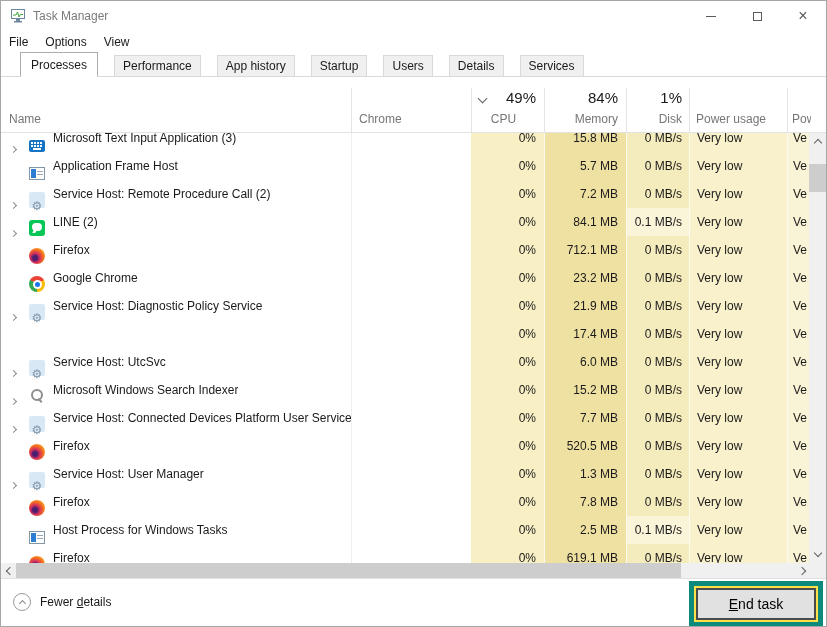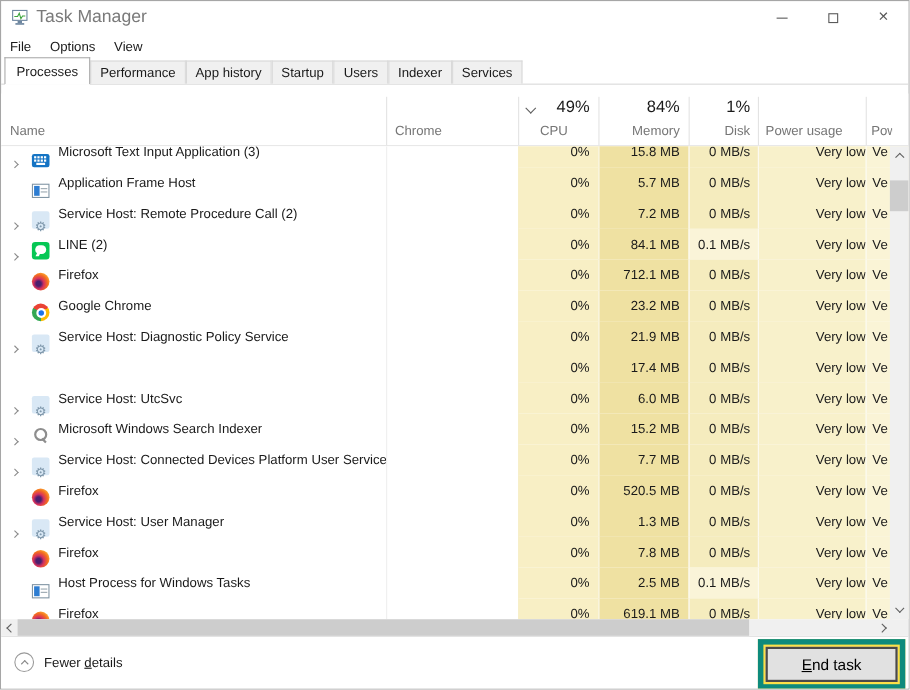--- a/index.html
+++ b/index.html
@@ -2,34 +2,34 @@
 <html style="--cpu-cell: #F8EFC5; --memory-cell: #EFE1A2; --disk-cell: #F5ECBE; --disk-cell-light: #FAF4D8; --power-cell: #F8F1CB; --trend-cell: #FAF4D6; --highlight-border: #0E8A7C;"><head>
 <meta charset="utf-8">
 <style>
   html,body{margin:0;padding:0;background:#fff;}
   *{box-sizing:border-box;font-family:"Liberation Sans",sans-serif;}
   .win{position:relative;width:827px;height:627px;background:#fff;border:1px solid #A6A6A6;overflow:hidden;}
 
   
   .titlebar{position:absolute;top:0;left:0;right:0;height:30px;display:flex;align-items:center;}
   .app-icon{margin-left:8px;width:18px;height:16px;flex:0 0 auto;}
-  .title-text{margin-left:6px;font-size:16px;color:#7A7A7A;text-align:center;}
+  .title-text{margin-left:6px;font-size:12px;color:#7A7A7A;text-align:center;}
   .controls{position:absolute;right:0;top:0;height:30px;display:flex;}
   .ctrl{width:46px;height:30px;display:flex;align-items:center;justify-content:center;color:#5A5A5A;}
   .glyph-min{width:10px;height:1px;background:#5A5A5A;}
   .glyph-max{width:9px;height:9px;border:1px solid #5A5A5A;}
   .glyph-close{font-size:16px;line-height:16px;color:#5A5A5A;}
 
   
   .menubar{position:absolute;top:30px;left:0;right:0;height:22px;display:flex;align-items:center;gap:17px;padding-left:8px;}
   .menu-item{font-size:12px;color:#1A1A1A;}
 
   
   .tabstrip{position:absolute;top:53px;left:0;right:0;height:23px;display:flex;align-items:flex-end;padding-left:3px;border-bottom:1px solid #D9D9D9;}
-  .tab{font-size:12px;color:#1A1A1A;background:#F0F0F0;border:1px solid #D9D9D9;border-bottom:none;padding:3px 8px 3px 8px;margin-right:0px;position:relative;}
+  .tab{font-size:12px;color:#1A1A1A;background:#F0F0F0;border:1px solid #D9D9D9;border-bottom:none;padding:3px 8px 3px 8px;margin-right:0px;position:relative;margin-left:16px;}
   .tab.active{background:#fff;border:1px solid #ACACAC;border-bottom:1px solid #fff;padding:5px 10px 4px 10px;margin-bottom:-1px;z-index:2;}
 
   
   .thead{position:absolute;top:84px;left:0;right:0;height:48px;background:#fff;border-bottom:1px solid #E3E3E3;}
   .hsep{position:absolute;top:3px;bottom:0;width:1px;background:#E3E3E3;}
   .col-label{position:absolute;bottom:6px;font-size:12px;color:#767676;}
   .col-pct{position:absolute;top:4px;font-size:15px;color:#1A1A1A;text-align:right;}
   .sort-chevron{position:absolute;left:478px;top:10px;width:7px;height:7px;border-right:1px solid #5E5E5E;border-bottom:1px solid #5E5E5E;transform:rotate(45deg);}
 
   
@@ -41,21 +41,21 @@
   .name-cell{width:350px;display:flex;align-items:flex-end;padding-left:6px;}
   .expand-box{width:22px;flex:0 0 auto;display:flex;align-items:center;justify-content:flex-start;}
   .expand{width:5px;height:5px;border-top:1px solid #8A8A8A;border-right:1px solid #8A8A8A;transform:rotate(45deg);margin-left:4px;}
   .picon{width:16px;height:16px;flex:0 0 auto;margin-right:8px;position:relative;display:inline-block;}
   .pname{white-space:nowrap;overflow:hidden;}
   .status-cell{width:120px;}
   .cpu-cell{width:73px;background:var(--cpu-cell);text-align:right;padding-right:8px;}
   .mem-cell{width:82px;background:var(--memory-cell);text-align:right;padding-right:8px;border-left:1px solid #FCFAF0;}
   .disk-cell{width:63px;background:var(--disk-cell);text-align:right;padding-right:7px;border-left:1px solid #FCFAF0;}
   .disk-cell.light{background:var(--disk-cell-light);}
-  .power-cell{width:98px;background:var(--power-cell);padding-left:23px;border-left:1px solid #FCFAF0;text-align:right;}
+  .power-cell{width:98px;background:var(--power-cell);padding-left:7px;border-left:1px solid #FCFAF0;}
   .trend-cell{flex:1;background:var(--trend-cell);padding-left:5px;border-left:1px solid #FCFAF0;white-space:nowrap;overflow:hidden;}
 
   
   .icon-keyboard{background:#1574C4;height:12px;margin-top:2px;border-radius:2px;}
   .icon-keyboard::before{content:"";position:absolute;left:2px;top:2px;width:2px;height:2px;background:#fff;
     box-shadow:3px 0 #fff,6px 0 #fff,9px 0 #fff,0 3px #fff,3px 3px #fff,6px 3px #fff,9px 3px #fff;}
   .icon-keyboard::after{content:"";position:absolute;left:4px;bottom:2px;width:8px;height:2px;background:#fff;}
   .icon-frame{background:#fff;border:1px solid #8296A5;height:13px;margin-top:1px;}
   .icon-frame::before{content:"";position:absolute;left:1px;top:1px;width:5px;height:9px;background:#2D7DD2;}
   .icon-frame::after{content:"";position:absolute;right:1px;top:3px;width:6px;height:1px;background:#9AA7B0;box-shadow:0 3px #9AA7B0;}
@@ -130,21 +130,21 @@
       <span class="menu-item">Options</span>
       <span class="menu-item">View</span>
     </div>
 
   <div class="tabstrip" id="tabstrip">
       <div class="tab active">Processes</div>
       <div class="tab">Performance</div>
       <div class="tab">App history</div>
       <div class="tab">Startup</div>
       <div class="tab">Users</div>
-      <div class="tab">Indexer</div>
+      <div class="tab">Details</div>
       <div class="tab">Services</div>
     </div>
 
   <div class="thead">
     <div class="hsep" style="left:350px"></div>
     <div class="hsep" style="left:470px"></div>
     <div class="hsep" style="left:543px"></div>
     <div class="hsep" style="left:625px"></div>
     <div class="hsep" style="left:688px"></div>
     <div class="hsep" style="left:786px"></div>

